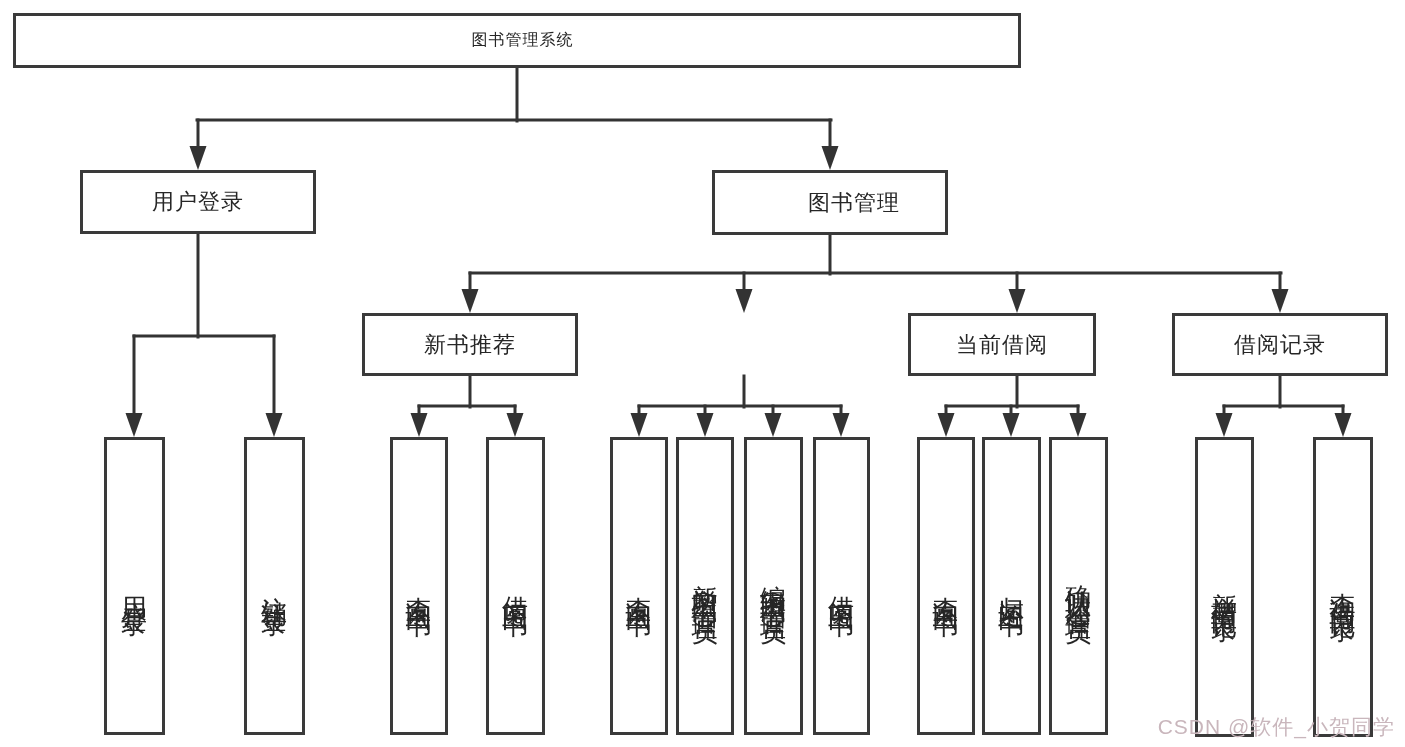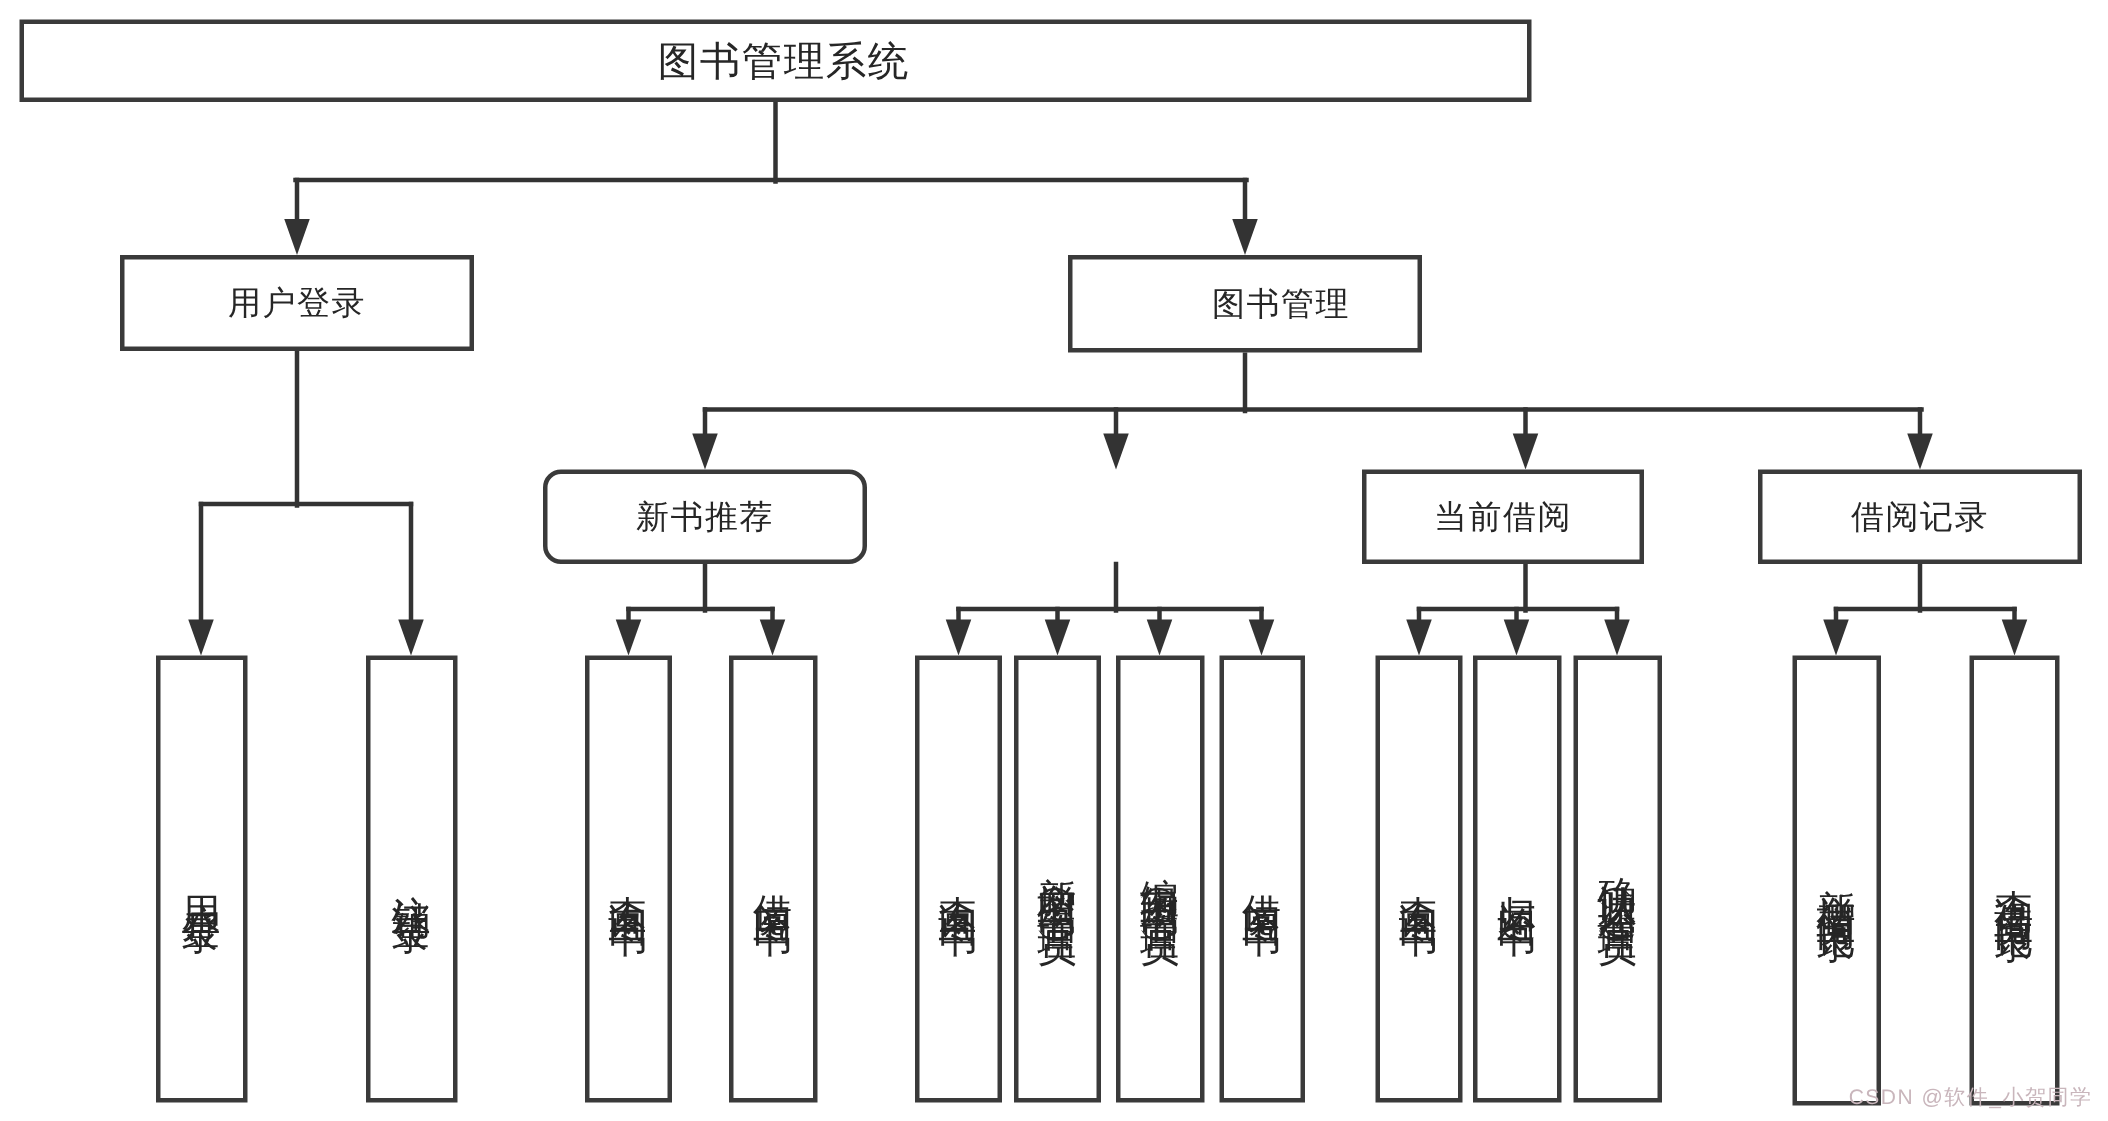--- a/index.html
+++ b/index.html
@@ -30,21 +30,21 @@
     display: flex;
     align-items: center;
     justify-content: center;
     color: #262626;
     font-size: 22px;
     letter-spacing: 1px;
     white-space: nowrap;
     z-index: 2;
   }
   .node.root {
-    font-size: 27px;
+    font-size: 16px;
     padding-left: 11px;
   }
   .vnode {
     position: absolute;
     box-sizing: border-box;
     border: 3px solid #3a3a3a;
     background: #ffffff;
     display: flex;
     align-items: center;
     justify-content: center;
@@ -53,21 +53,21 @@
     writing-mode: vertical-rl;
     text-orientation: mixed;
     letter-spacing: 5px;
     line-height: 1;
     z-index: 2;
   }
   #watermark {
     position: absolute;
     right: 10px;
     bottom: 6px;
-    font-size: 14px;
+    font-size: 21px;
     color: #c9b6bc;
     letter-spacing: 1px;
     z-index: 3;
     text-align: center;
   }
 </style>
 </head>
 <body>
 
 <div id="canvas">
@@ -131,21 +131,21 @@
     <span>图书管理系统</span>
   </div>
 
   <div class="node" style="left:80px; top:170px; width:236px; height:64px;">
     <span>用户登录</span>
   </div>
   <div class="node" style="left:712px; top:170px; width:236px; height:65px;padding-left:48px;">
     <span>图书管理</span>
   </div>
 
-  <div class="node" style="left:362px; top:313px; width:216px; height:63px;border-radius:12px;">
+  <div class="node" style="left:362px; top:313px; width:216px; height:63px;">
     <span>新书推荐</span>
   </div>
   <div class="node" style="left:908px; top:313px; width:188px; height:63px;">
     <span>当前借阅</span>
   </div>
   <div class="node" style="left:1172px; top:313px; width:216px; height:63px;">
     <span>借阅记录</span>
   </div>
 
   <div class="vnode" style="left:104px; top:437px; width:61px; height:298px;">

